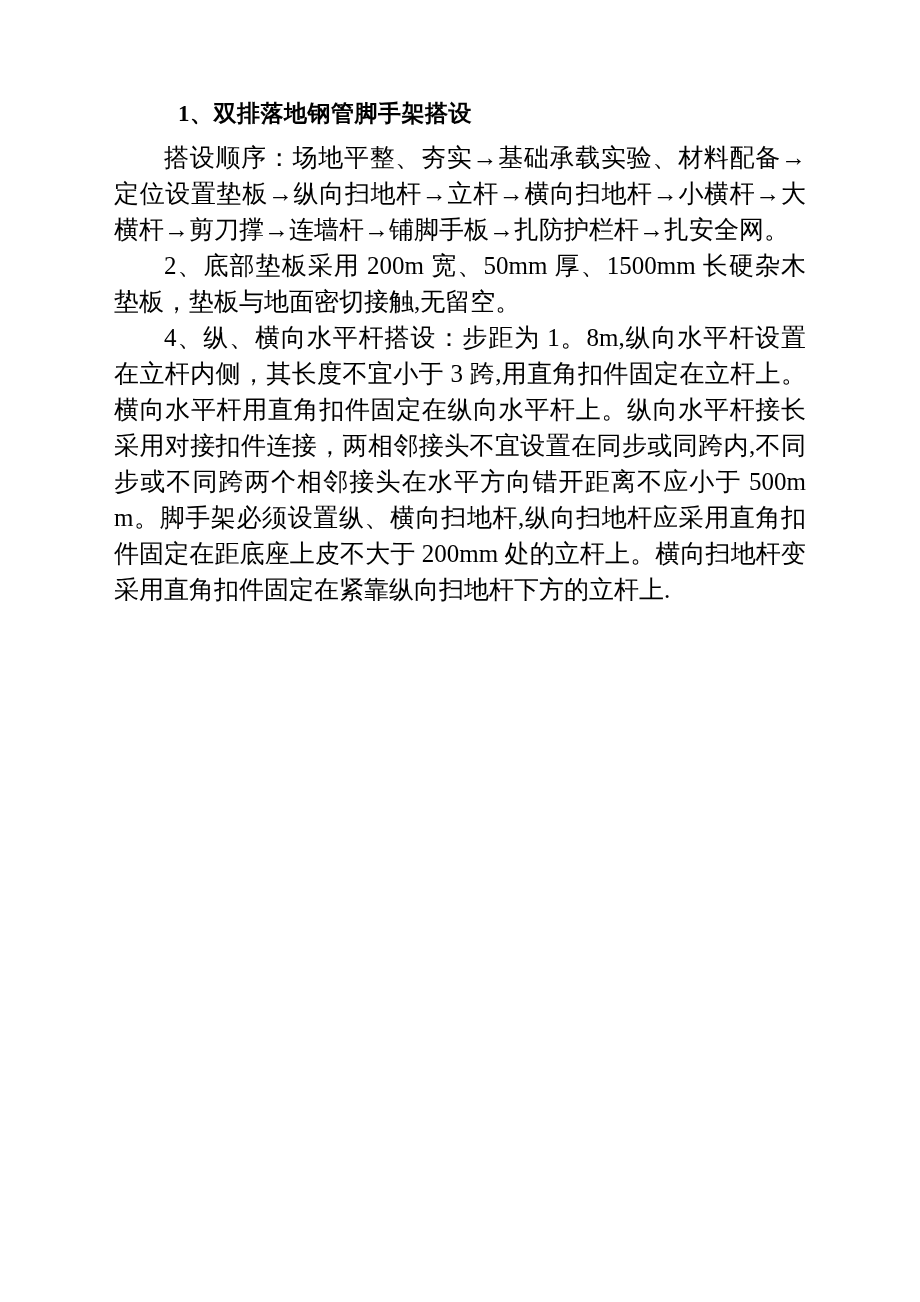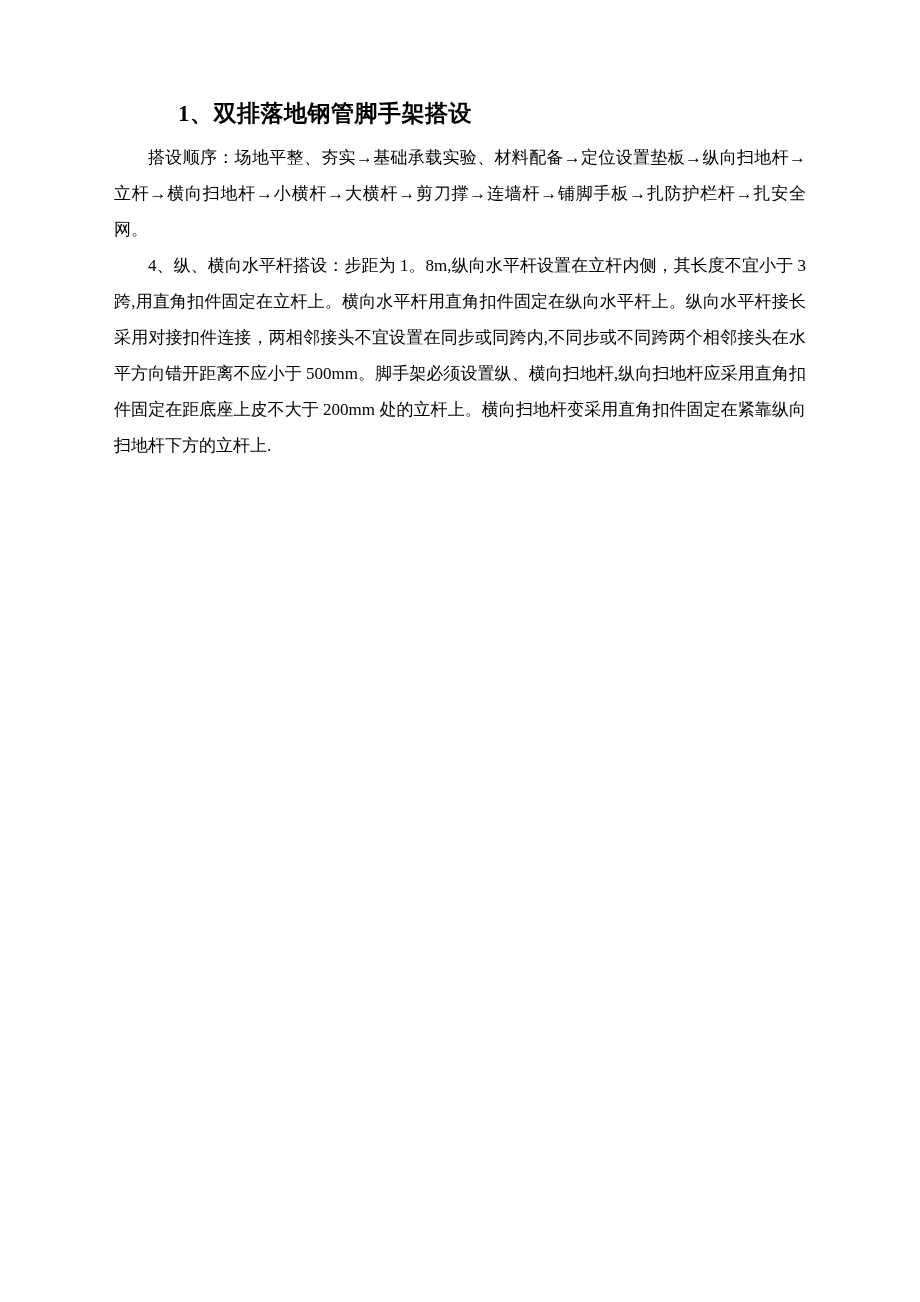--- a/index.html
+++ b/index.html
@@ -20,35 +20,36 @@
   }
   .doc-title {
     font-size: 23px;
     font-weight: bold;
     line-height: 36px;
     margin: 0 0 8px 0;
     padding-left: 64px;
     letter-spacing: 0.5px;
   }
   .para {
-    font-size: 17px;
+    font-size: 25px;
     line-height: 36px;
     margin: 0;
     text-align: justify;
     text-indent: 2em;
     word-break: break-all;
   }
 </style>
 </head>
 <body>
 
 <div class="page">
   <h1 class="doc-title">1、双排落地钢管脚手架搭设</h1>
 
   <p class="para">搭设顺序：场地平整、夯实→基础承载实验、材料配备→定位设置垫板→纵向扫地杆→立杆→横向扫地杆→小横杆→大横杆→剪刀撑→连墙杆→铺脚手板→扎防护栏杆→扎安全网。</p>
 
 
+  <p class="para">2、底部垫板采用 200m 宽、50mm 厚、1500mm 长硬杂木垫板，垫板与地面密切接触,无留空。</p>
 
 
   <p class="para">4、纵、横向水平杆搭设：步距为 1。8m,纵向水平杆设置在立杆内侧，其长度不宜小于 3 跨,用直角扣件固定在立杆上。横向水平杆用直角扣件固定在纵向水平杆上。纵向水平杆接长采用对接扣件连接，两相邻接头不宜设置在同步或同跨内,不同步或不同跨两个相邻接头在水平方向错开距离不应小于 500mm。脚手架必须设置纵、横向扫地杆,纵向扫地杆应采用直角扣件固定在距底座上皮不大于 200mm 处的立杆上。横向扫地杆变采用直角扣件固定在紧靠纵向扫地杆下方的立杆上.</p>
 
 
 </div>
 
 </body></html>

